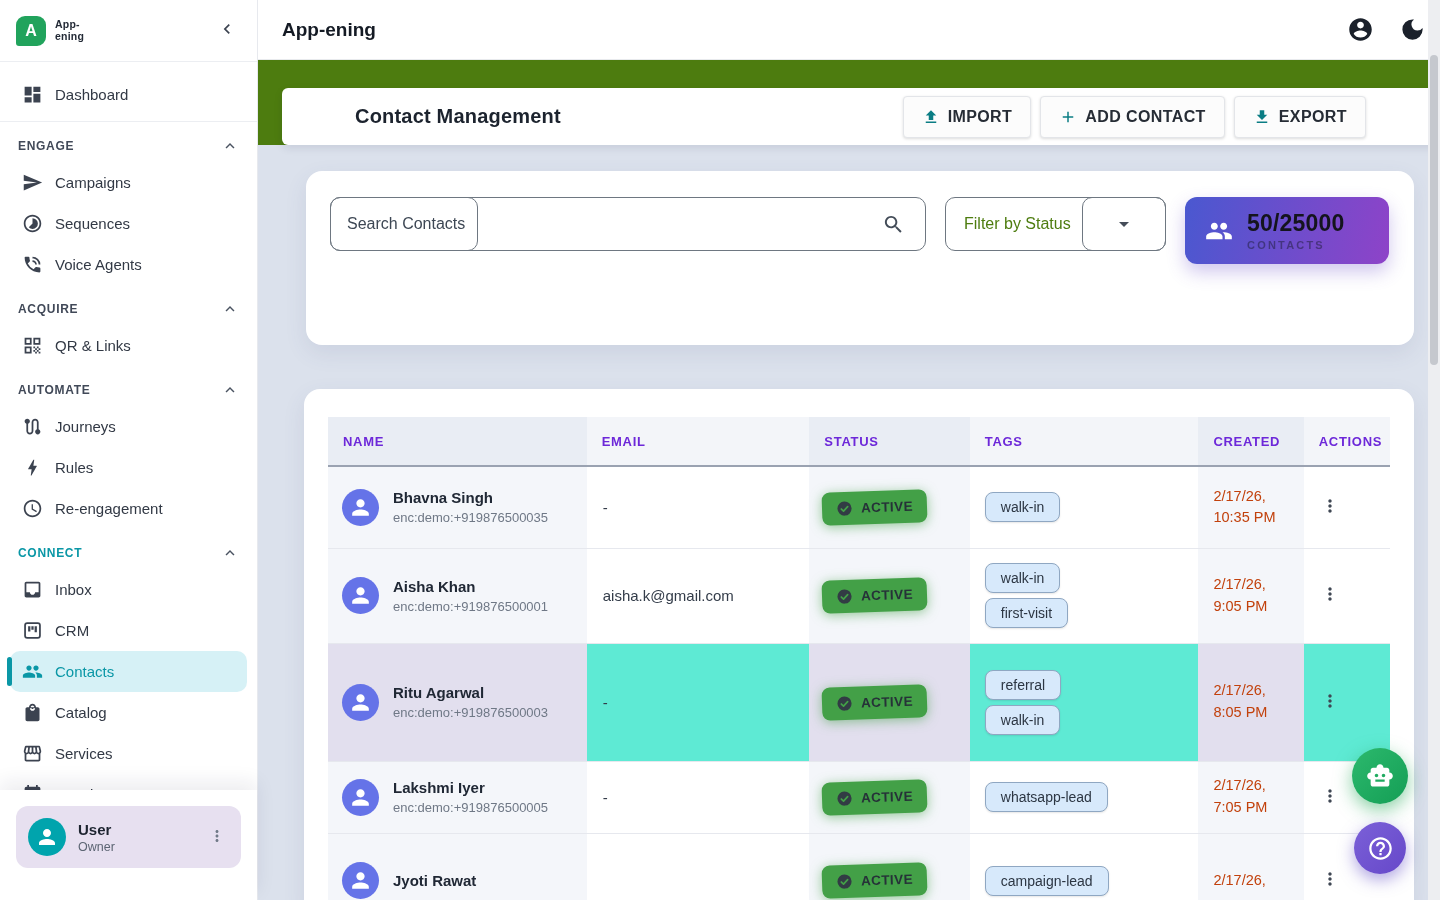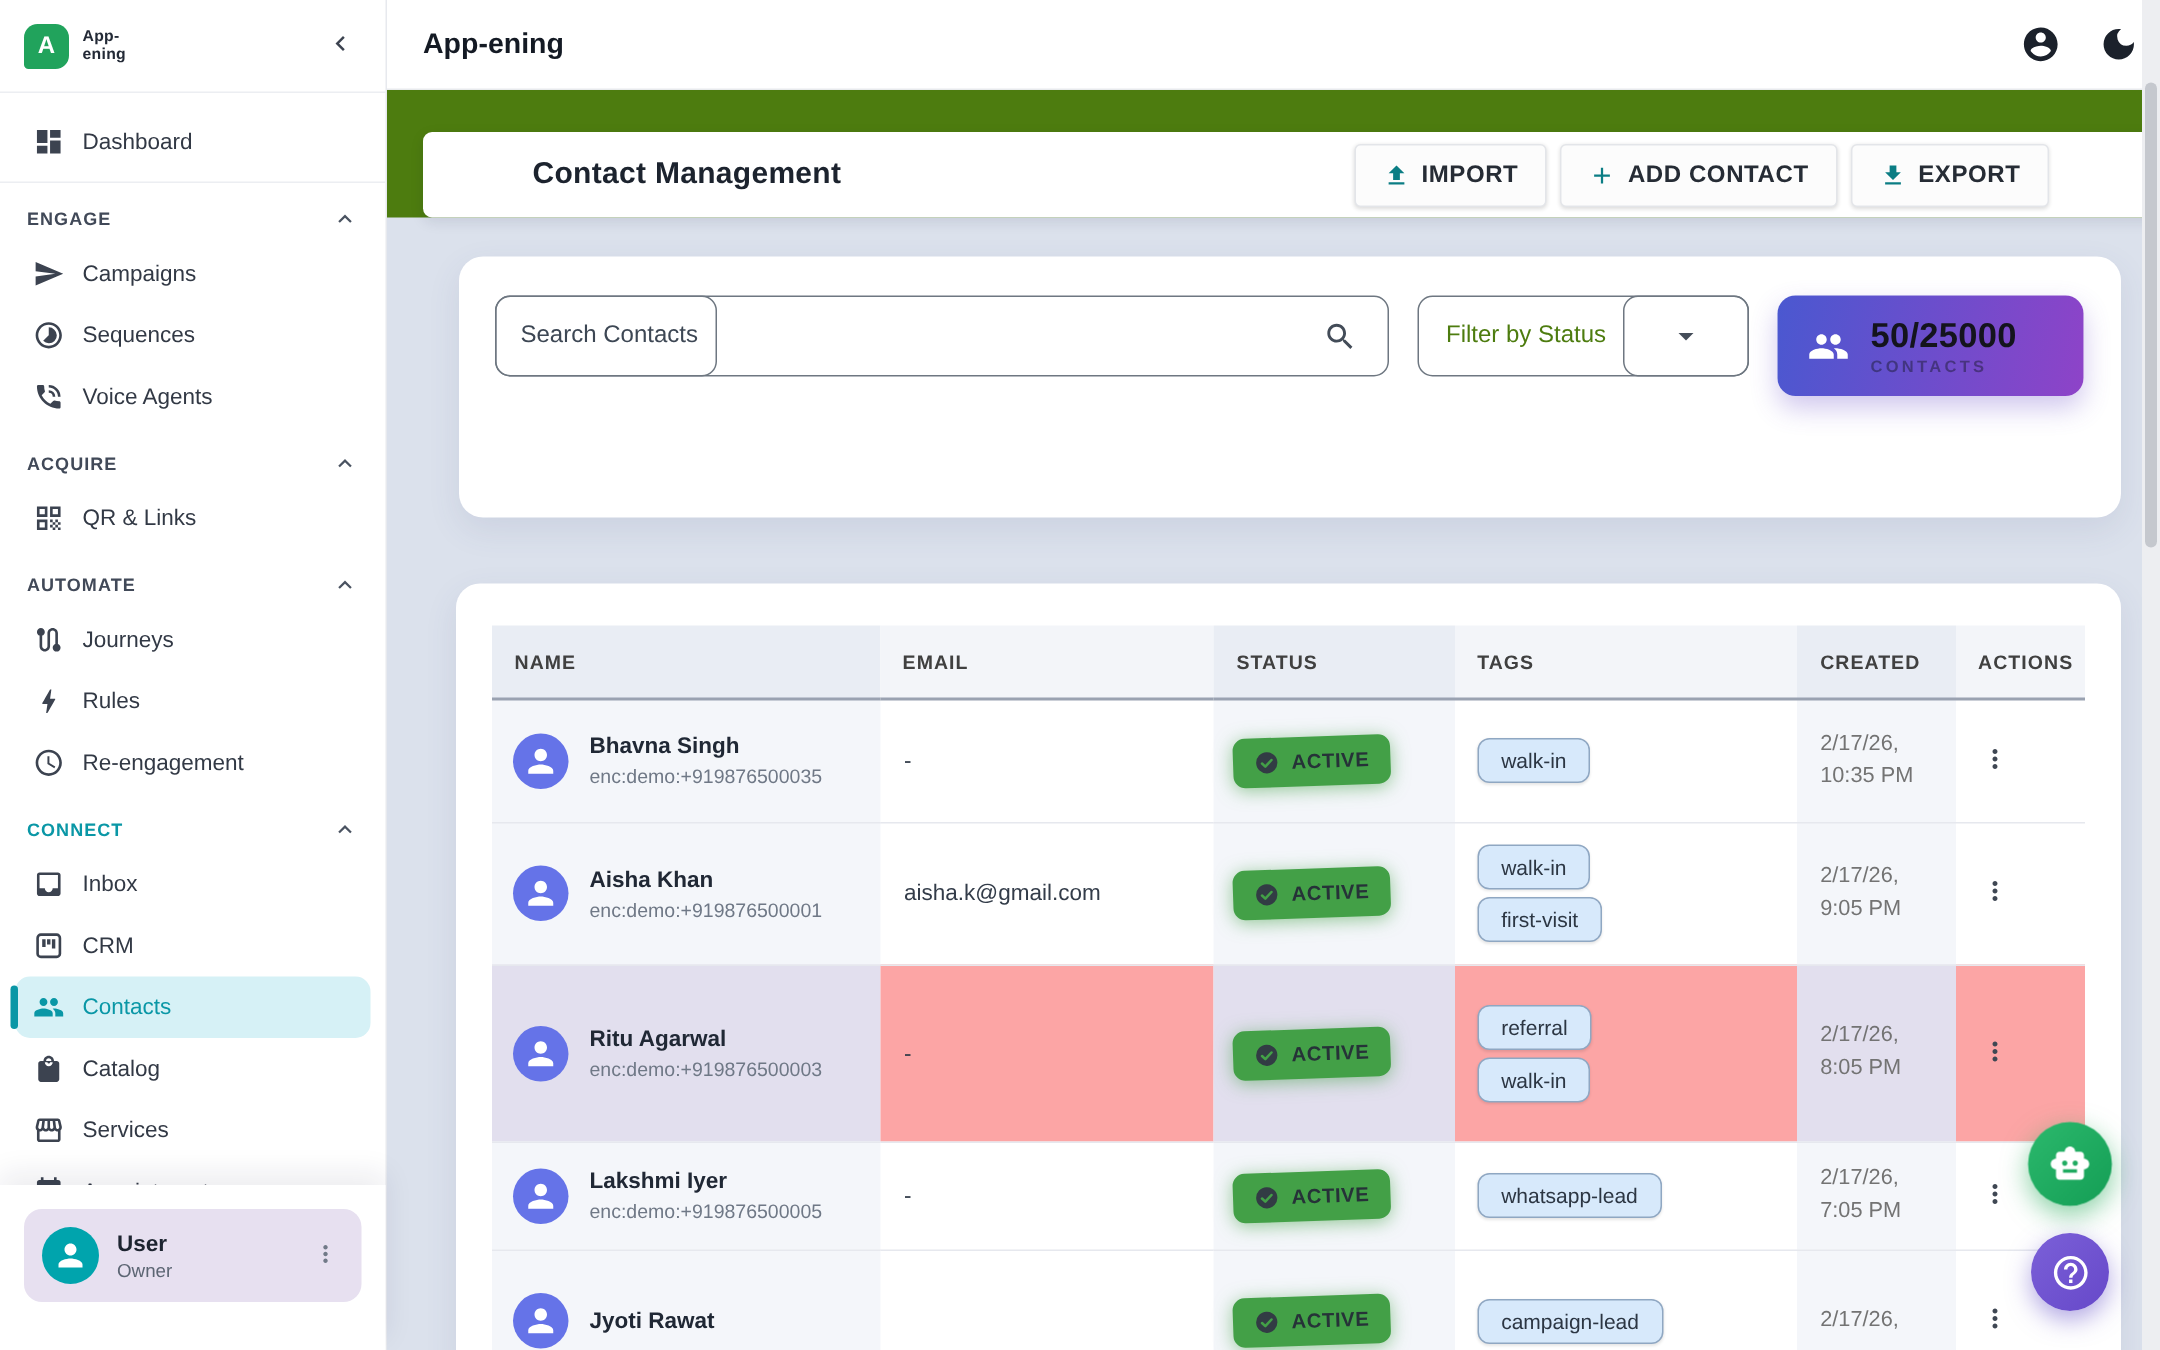--- a/index.html
+++ b/index.html
@@ -65,41 +65,41 @@
   .notch-caret { position:absolute; right:-1px; top:-1px; bottom:-1px; width:84px; border:1px solid #6e7781; border-radius:10px; display:flex; align-items:center; justify-content:center; color:#454d59; }
   .notch-caret svg { width:24px; height:24px; }
   .count-badge { width:204px; height:67px; border-radius:12px; background:linear-gradient(102deg, var(--badge-gradient-start) 0%, var(--badge-gradient-end) 100%); box-shadow:0 8px 18px rgba(100,70,200,.30); display:flex; align-items:center; gap:14px; padding:0 16px 0 20px; }
   .count-badge .icon { width:28px; height:28px; color:#fff; flex:none; }
   .count-badge .icon svg { width:28px; height:28px; }
   .count-num { font-size:23px; font-weight:800; color:#14141d; letter-spacing:.2px; }
   .count-cap { font-size:11px; font-weight:600; letter-spacing:2.2px; color:rgba(25,25,45,.48); margin-top:2px; }
 
   .table-card { margin:44px 26px 0 46px; background:#fff; border-radius:16px 16px 0 0; box-shadow:0 8px 22px rgba(70,80,130,.10); padding:28px 24px; height:520px; }
   table { width:100%; border-collapse:collapse; table-layout:fixed; }
-  thead th { height:49px; text-align:left; font-size:13px; font-weight:700; color:#404040; letter-spacing:.7px; padding-left:15px; border-bottom:2px solid #9aa2b1; }
+  thead th { height:49px; text-align:left; font-size:13px; font-weight:700; color:#6d28d9; letter-spacing:.7px; padding-left:15px; border-bottom:2px solid #9aa2b1; }
   thead th:nth-child(odd) { background:#e9edf4; }
   thead th:nth-child(even) { background:#f3f5f9; }
   tbody td { vertical-align:middle; border-bottom:1px solid #e6e8ee; }
   tbody td:nth-child(odd) { background:rgba(231,235,243,.45); }
-  tbody tr.hl td { background:#fca5a5; }
+  tbody tr.hl td { background:#5eead4; }
   tbody tr.hl td:nth-child(odd) { background:#e2dfee; }
   tbody tr td:first-child { padding:0; }
   .name-cell-wrap { display:flex; align-items:center; gap:14px; padding-left:14px; }
   .avatar { width:37px; height:37px; border-radius:50%; background:var(--avatar-indigo); color:#fff; display:inline-flex; align-items:center; justify-content:center; flex:none; }
   .avatar svg { width:25px; height:25px; }
   .contact-name { font-size:15px; font-weight:700; color:#202835; }
   .contact-phone { font-size:13px; color:#6f7886; margin-top:4px; }
   .td-email { padding-left:16px; font-size:15px; color:#333c49; }
   .td-status { padding-left:13px; }
   .status-badge { display:inline-flex; align-items:center; gap:8px; background:var(--status-green); color:#263238; font-weight:700; font-size:13.5px; letter-spacing:.4px; padding:8px 14px; border-radius:8px; transform:rotate(-2deg); box-shadow:0 2px 12px rgba(67,160,71,.55); }
   .badge-check { width:17px; height:17px; display:inline-flex; }
   .badge-check svg { width:17px; height:17px; }
   .td-tags { padding:8px 0 8px 15px; }
   .tag-pill { display:block; width:fit-content; background:var(--tag-bg); border:1px solid var(--tag-border); border-radius:8px; padding:6px 15px; font-size:14px; color:#2c3643; box-shadow:0 1px 2px rgba(0,0,0,.10); margin:5px 0; }
-  .td-created { padding-left:15px; font-size:14.5px; color:#737373; line-height:1.5; }
+  .td-created { padding-left:15px; font-size:14.5px; color:#c2410c; line-height:1.5; }
   .td-actions { padding-left:12px; }
   .kebab-btn { background:none; border:none; color:#3f4753; width:28px; height:28px; cursor:pointer; }
   .kebab-btn svg { width:20px; height:20px; }
 
   
   .fab { position:fixed; border:none; border-radius:50%; color:#fff; display:flex; align-items:center; justify-content:center; cursor:pointer; z-index:20; }
   .fab-green { width:56px; height:56px; right:32px; bottom:96px; background:linear-gradient(135deg,#2cb96d,#149e55); box-shadow:0 6px 18px rgba(40,170,90,.55); }
   .fab-green svg { width:28px; height:28px; }
   .fab-purple { width:52px; height:52px; right:34px; bottom:26px; background:linear-gradient(135deg,#7b60d8,#6648c9); box-shadow:0 6px 16px rgba(100,80,200,.5); }
   .fab-purple svg { width:27px; height:27px; }

